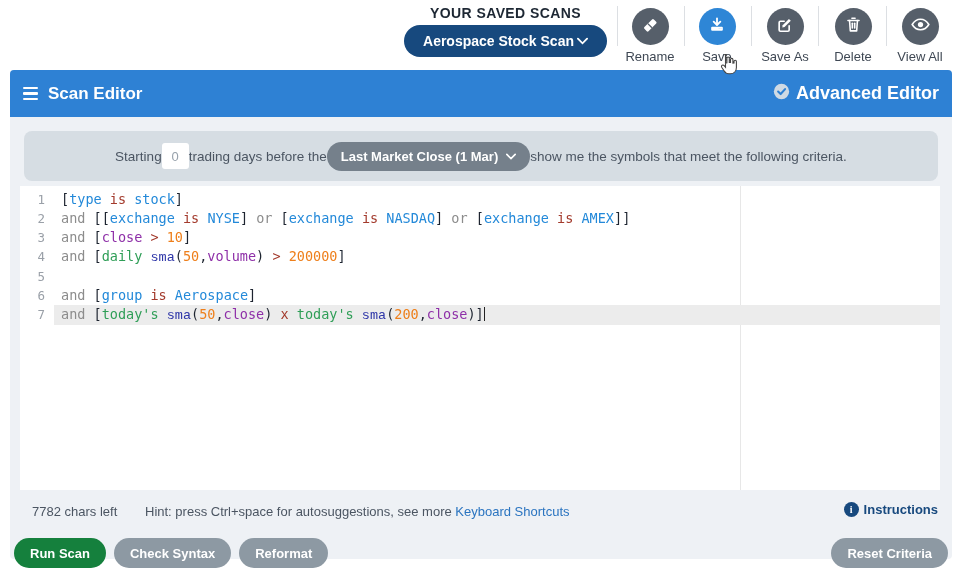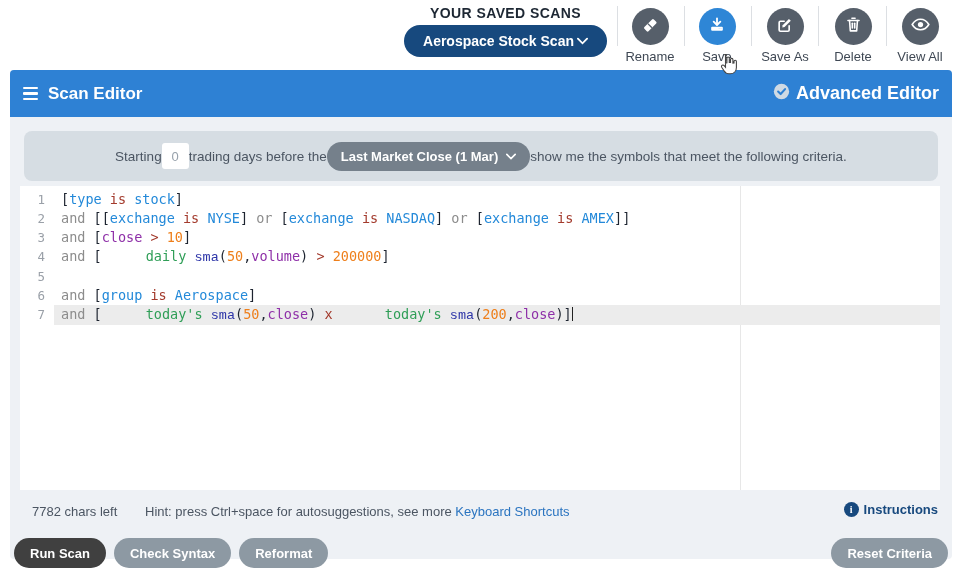--- a/index.html
+++ b/index.html
@@ -44,21 +44,21 @@
     font-family:"DejaVu Sans Mono", monospace; font-size:13.5px; line-height:19px; padding-top:4px; }
   .ruler { position:absolute; left:720px; top:0; width:1px; height:304px; background:#e7e7e7; }
   .code-line { position:relative; display:flex; white-space:pre; }
   .code-line.hl { background:linear-gradient(to right, transparent 34px, #ececec 34px); }
   .line-num { flex:0 0 34px; text-align:right; padding-right:9px; color:#9aa0a8; font-size:12.5px; user-select:none; }
   .code-text { padding-left:7px; }
   .tk-kw { color:#2389d9; }
   .tk-op { color:#a33a2c; }
   .tk-num { color:#ee7f1b; }
   .tk-id { color:#8e2fa8; }
-  .tk-grn { color:#2f9e57;margin-left:44px; }
+  .tk-grn { color:#2f9e57; }
   .tk-fn { color:#2d35a8;font-family:Liberation Mono, monospace; }
   .tk-br { color:#1d2430; }
   .tk-and { color:#8c8c8c; }
   .tk-pl { color:#333; }
   .caret { display:inline-block; width:1.5px; height:14px; background:#222; vertical-align:-2px; }
 
   
   .statusbar { position:absolute; left:0; top:420px; width:942px; height:35px; font-size:13px; color:#4b5562; }
   .chars-left { position:absolute; left:22px; top:14px; }
   .hint { position:absolute; left:135px; top:14px; }
@@ -66,21 +66,21 @@
   .instructions { position:absolute; right:14px; top:12px; display:flex; align-items:center; gap:5px;
     color:#17497e; font-weight:bold; cursor:pointer; }
   .info-circ { width:15px; height:15px; border-radius:50%; background:#17497e; color:#fff; font-size:10px;
     font-weight:bold; display:flex; align-items:center; justify-content:center; font-family:"Liberation Serif",serif; }
 
   
   .footer { position:absolute; left:0; top:538px; width:962px; height:30px; }
   .btn { height:30px; border:none; border-radius:15px; color:#fff; font-size:13px; font-weight:bold;
     font-family:"Liberation Sans",sans-serif; padding:0 16px; cursor:pointer; display:inline-flex;
     align-items:center; gap:7px; }
-  .btn.green { background:#404040; }
+  .btn.green { background:#15803d; }
   .btn.gray { background:#8d99a3; }
   .left-group { position:absolute; left:14px; top:0; display:flex; gap:8px; }
   .reset-btn { position:absolute; right:14px; top:0; }
 
   .cursor-hand { position:absolute; left:716px; top:52px; z-index:50; pointer-events:none; }
 </style>
 </head>
 <body>
 
 <div id="page">

